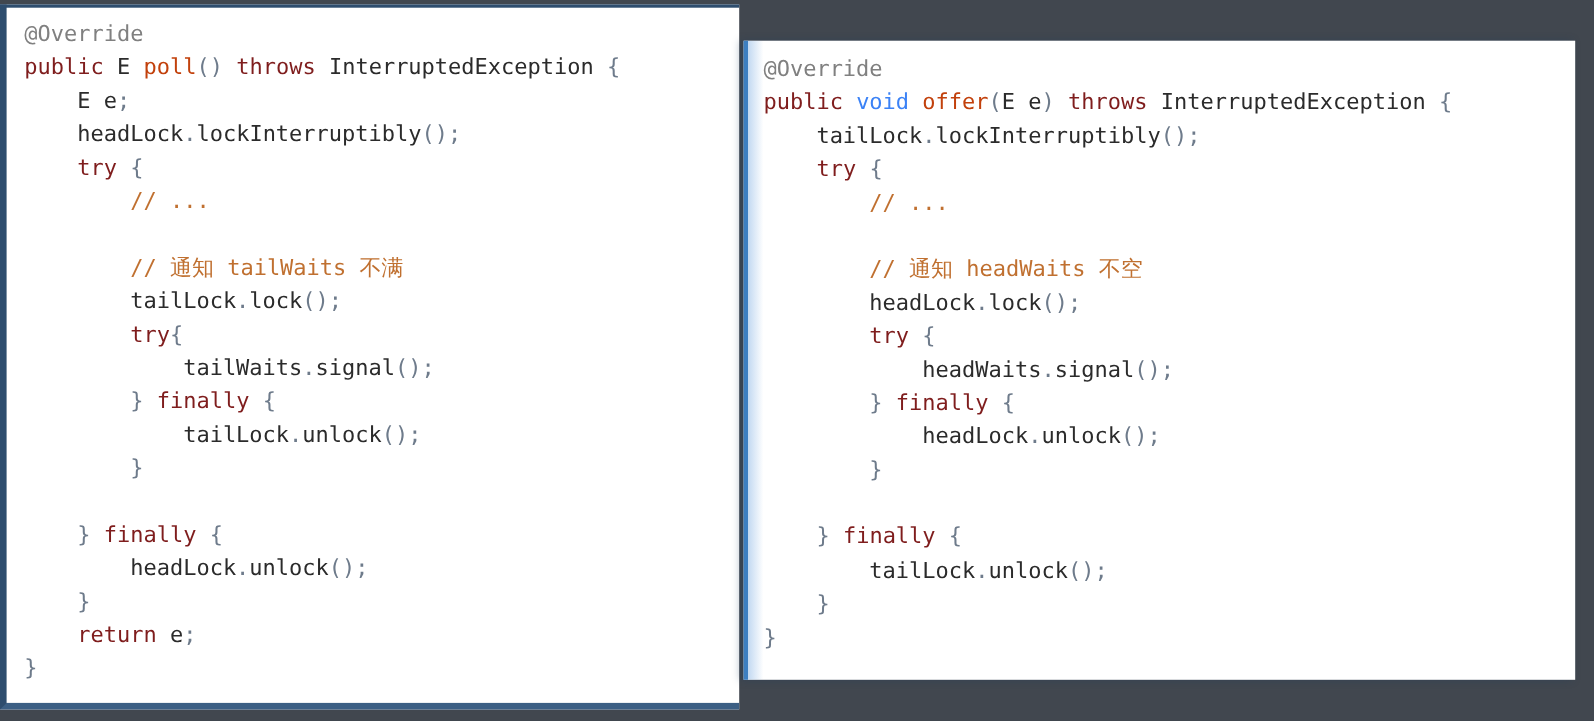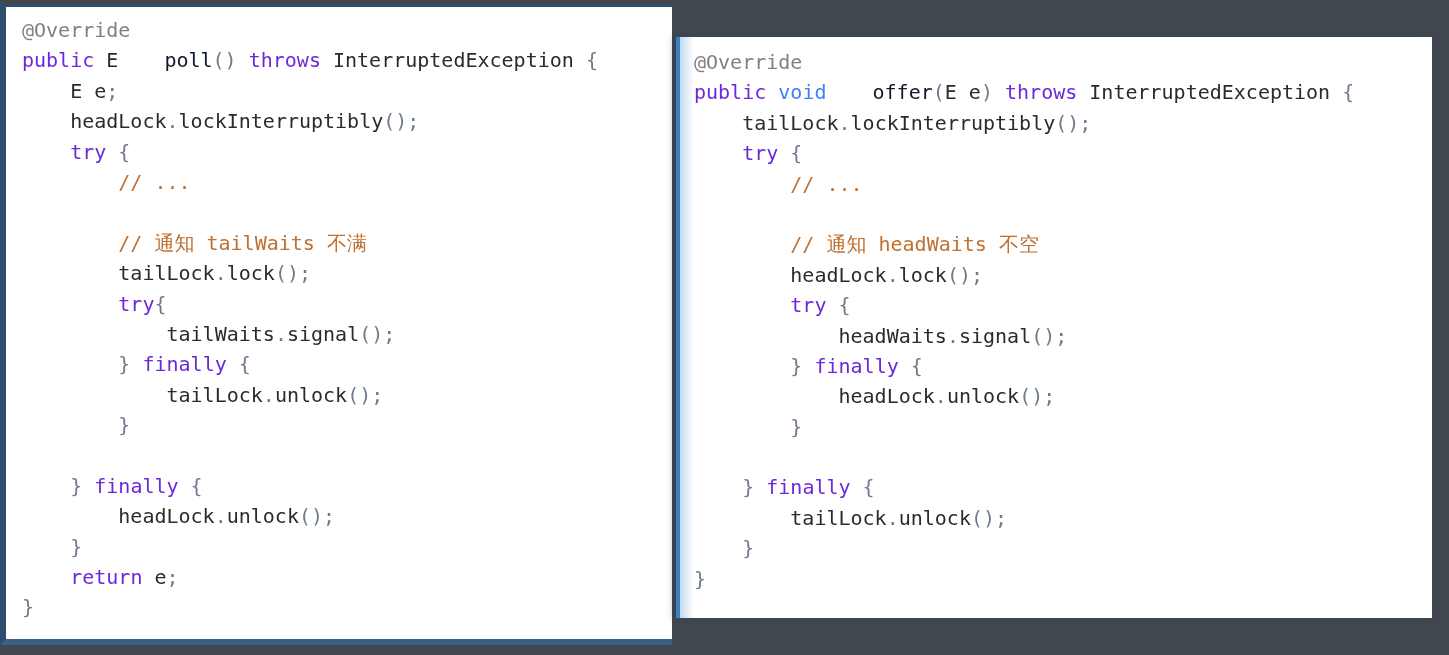--- a/index.html
+++ b/index.html
@@ -67,24 +67,24 @@
     white-space: pre;
     color: #2b2b2b;
   }
   .code-left  { padding: 8px 0 0 16px; }
   .code-right { padding: 10px 0 0 14px; }
 
   .ln { display: block; height: 30.4px; }
 
   
   .t-ann   { color: #808080; }          
-  .t-kw    { color: #6d28d9; }          
+  .t-kw    { color: #7f1d1d; }          
   .t-type  { color: #2b2b2b; }          
   .t-prim  { color: #3b82f6; }          
-  .t-fn    { color: #0f172a; margin-left: 34px; }          
+  .t-fn    { color: #c2410c; }          
   .t-cmt   { color: #c07030; }          
   .t-punc  { color: #6e7b8b; }          
   .t-plain { color: #2b2b2b; }
 </style>
 </head>
 <body>
 
 <div class="stage">
 
   <div class="card-left">

